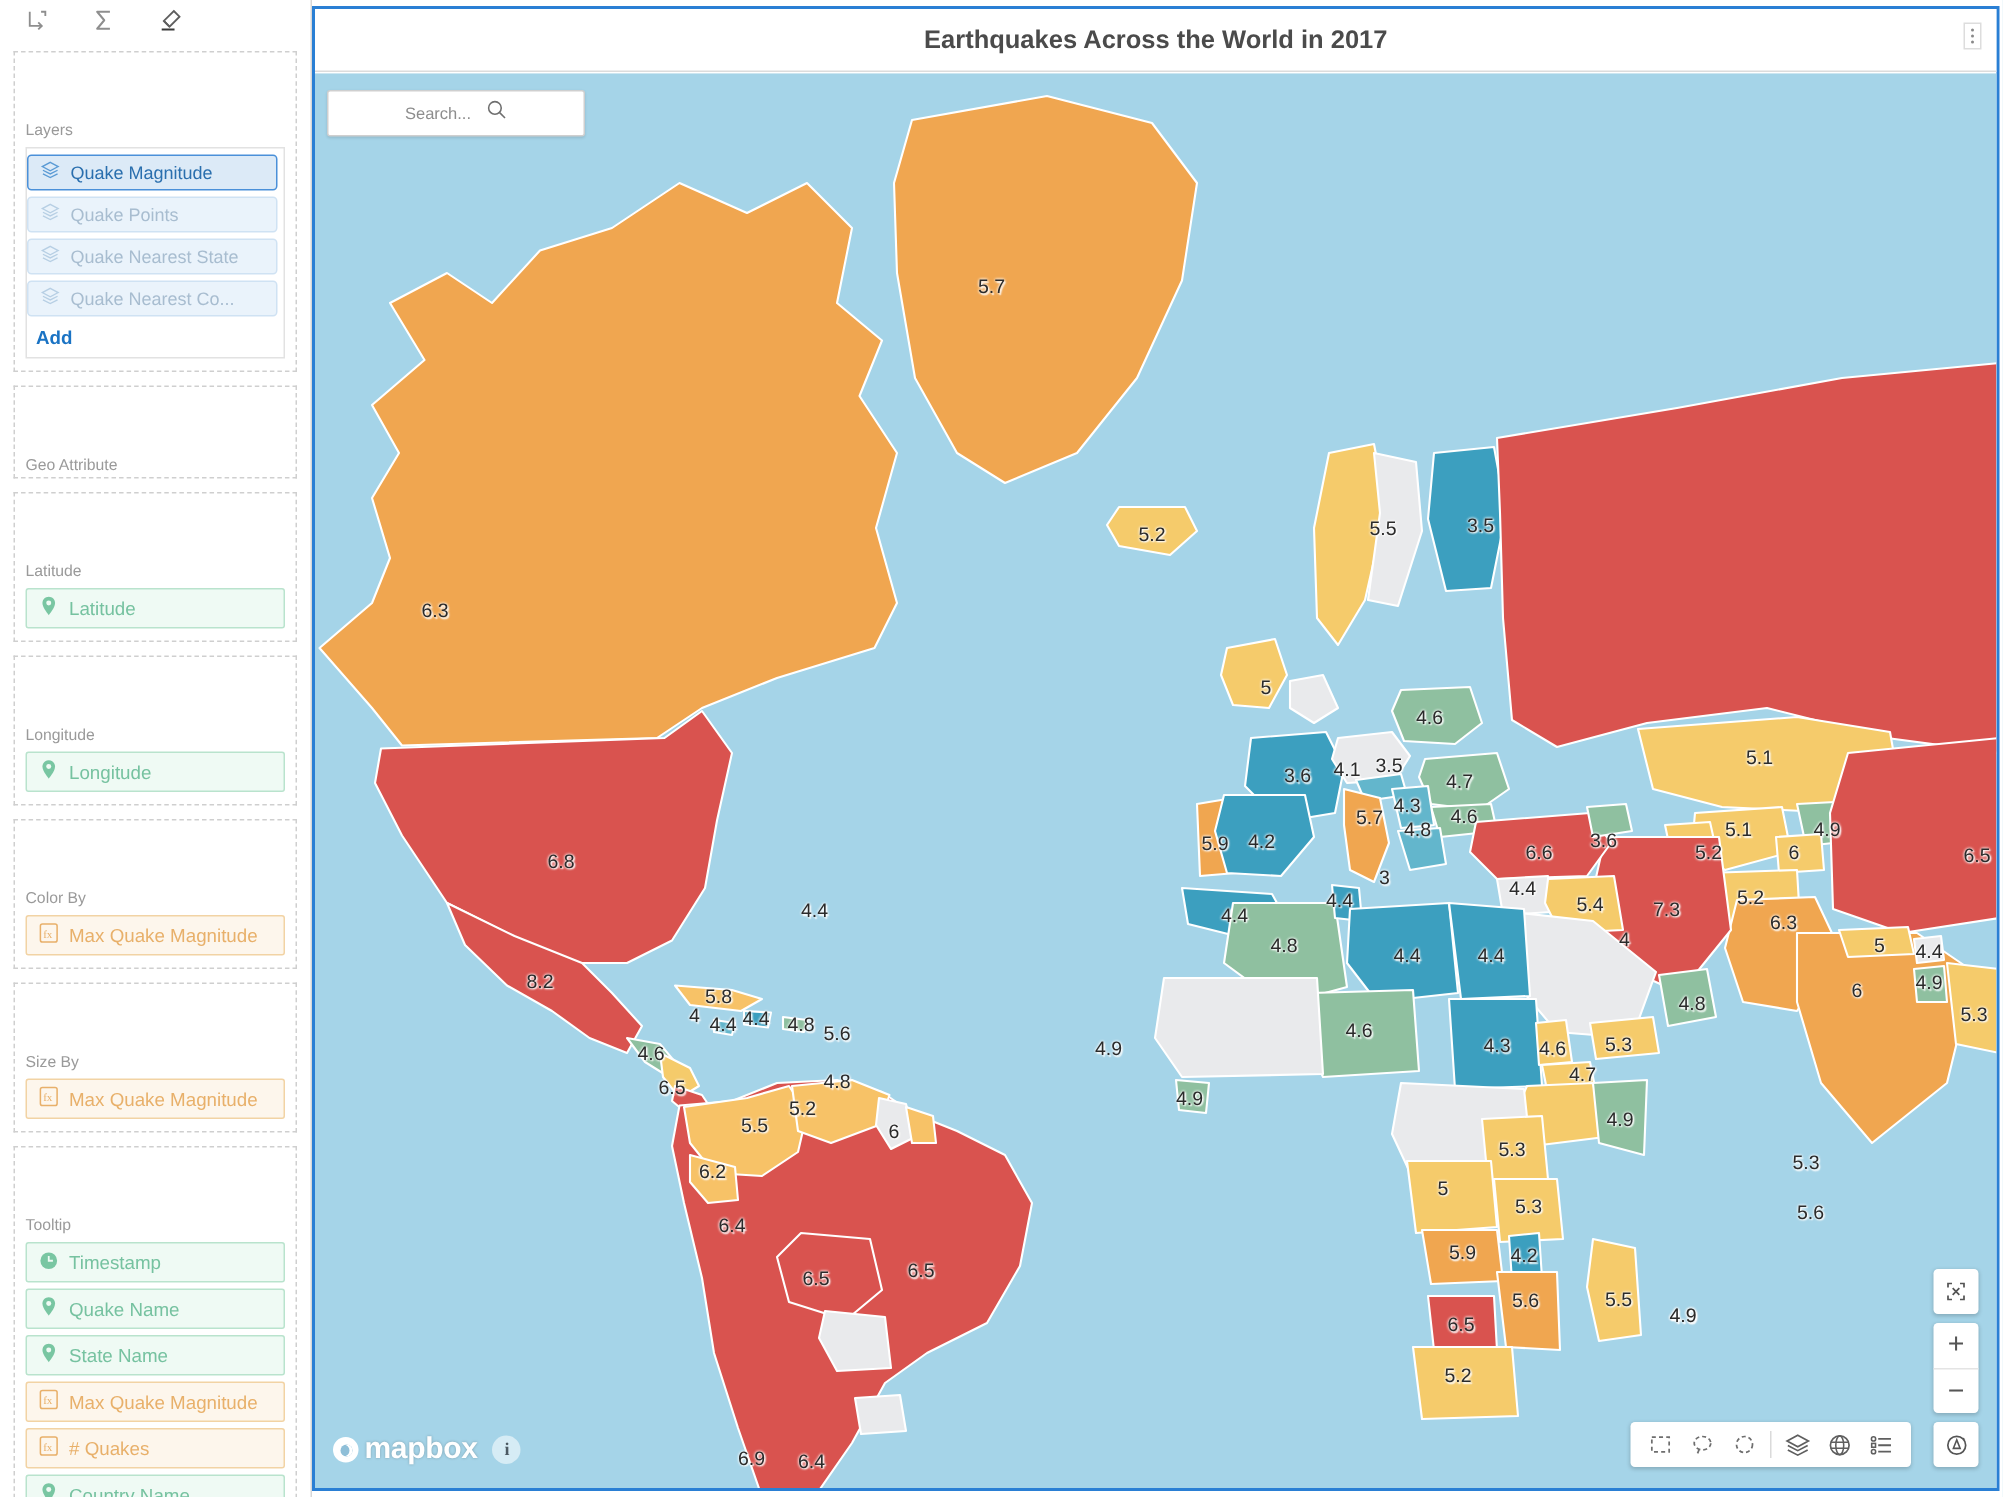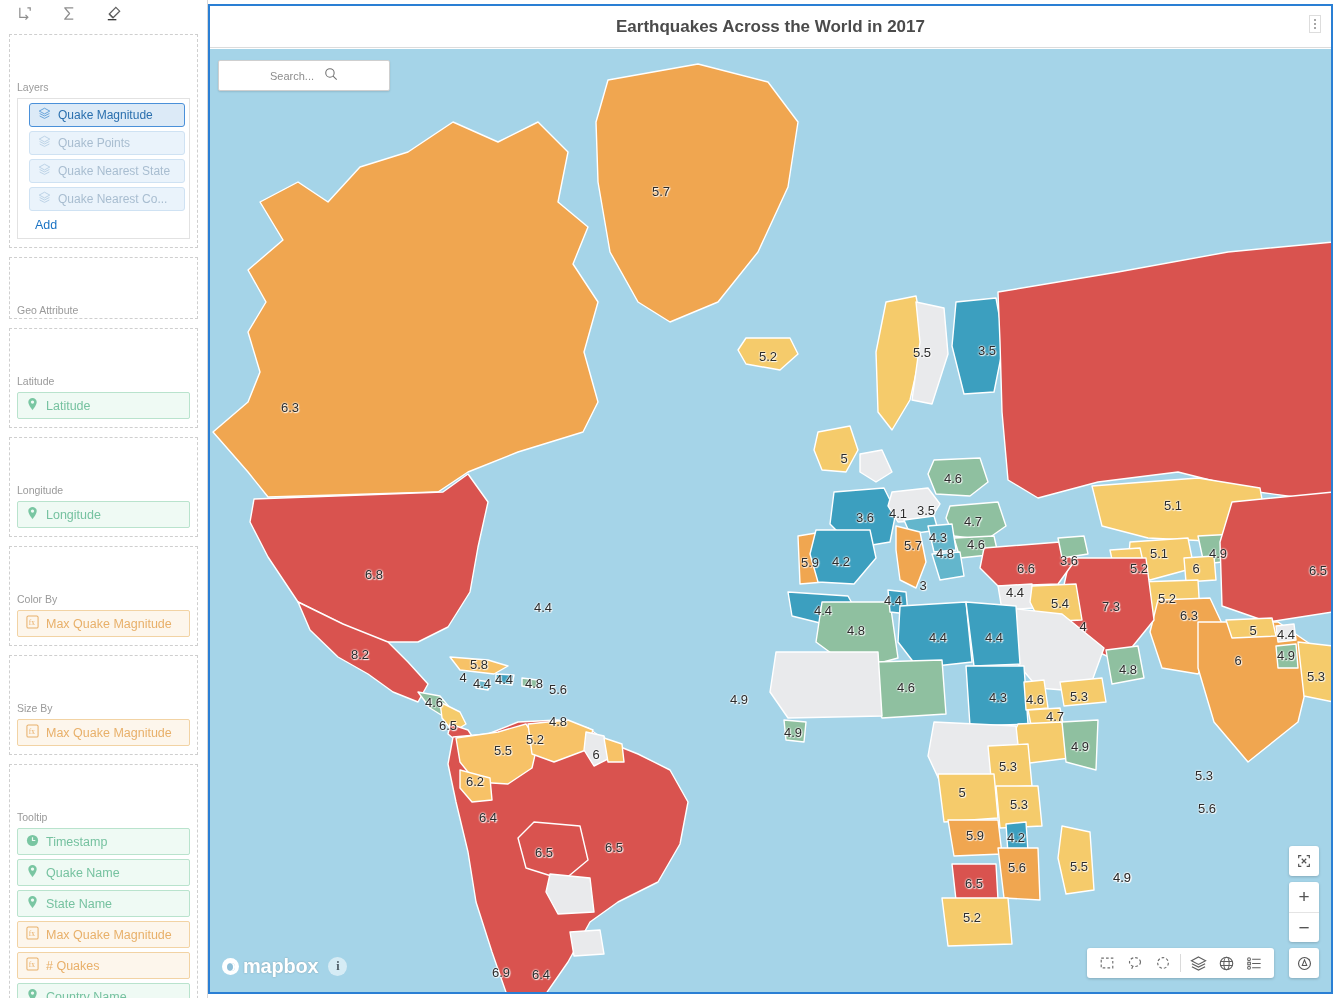--- a/index.html
+++ b/index.html
@@ -69,34 +69,34 @@
     background: #fff;
     padding: 6px 7px 8px 7px;
     position: relative;
   }
   .panel-label {
     font-size: 10.5px; color: #9a9a9a; margin-bottom: 5px; line-height: 12px; margin-top: 40px;
   }
   .panel.geo-attr { height: 62px; }
 
   .layers-box {
-    border: 1px solid #e2e2e2; background:#fff; padding: 4px 4px 2px 11px;
+    border: 1px solid #e2e2e2; background:#fff; padding: 4px 4px 2px 0;
   }
   .chip {
     display: flex; align-items: center; gap: 7px;
     height: 24px; padding: 0 8px; margin-bottom: 4px;
     border-radius: 3px; font-size: 12px; cursor: pointer;
     background: #eaf3fb; border: 1px solid #cfe2f3; color: #a8bdd0;
   }
   .chip.selected {
     background: #dceaf7; border: 1px solid #4a90d9; color: #2a6fae; font-weight: normal;
   }
   .chip .chip-label { white-space: nowrap; overflow: hidden; text-overflow: ellipsis; }
   .add-link {
-    color: #1a73c4; font-size: 12.5px; font-weight: normal;
+    color: #1a73c4; font-size: 12.5px; font-weight: bold;
     padding: 3px 6px 4px 6px; cursor: pointer; display: inline-block;
   }
 
   .field {
     display: flex; align-items: center; gap: 7px;
     height: 27px; padding: 0 8px; border-radius: 2px;
     font-size: 12.5px; cursor: pointer; margin-bottom: 4px;
   }
   .field.green { background: #effaf4; border: 1px solid #b9e3cd; color: #76c2a0; }
   .field.orange { background: #fdf6ec; border: 1px solid #f2d3a4; color: #e8b06a; }

